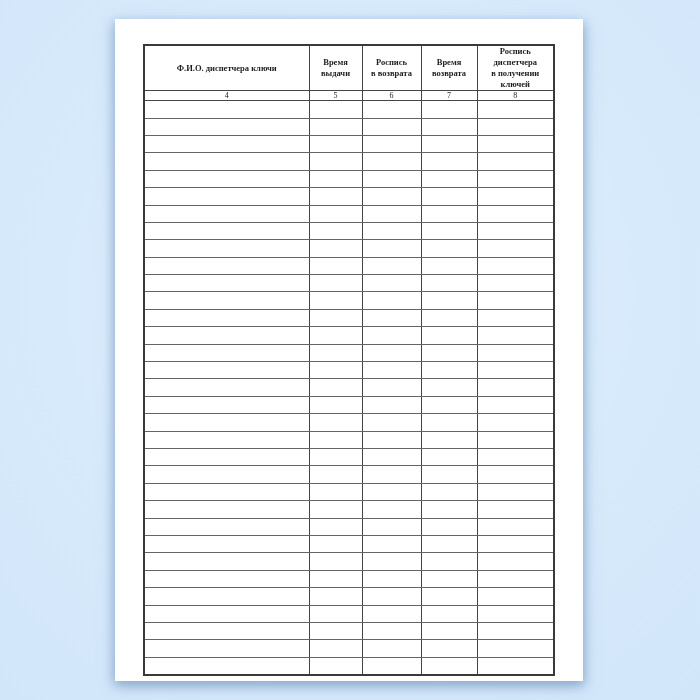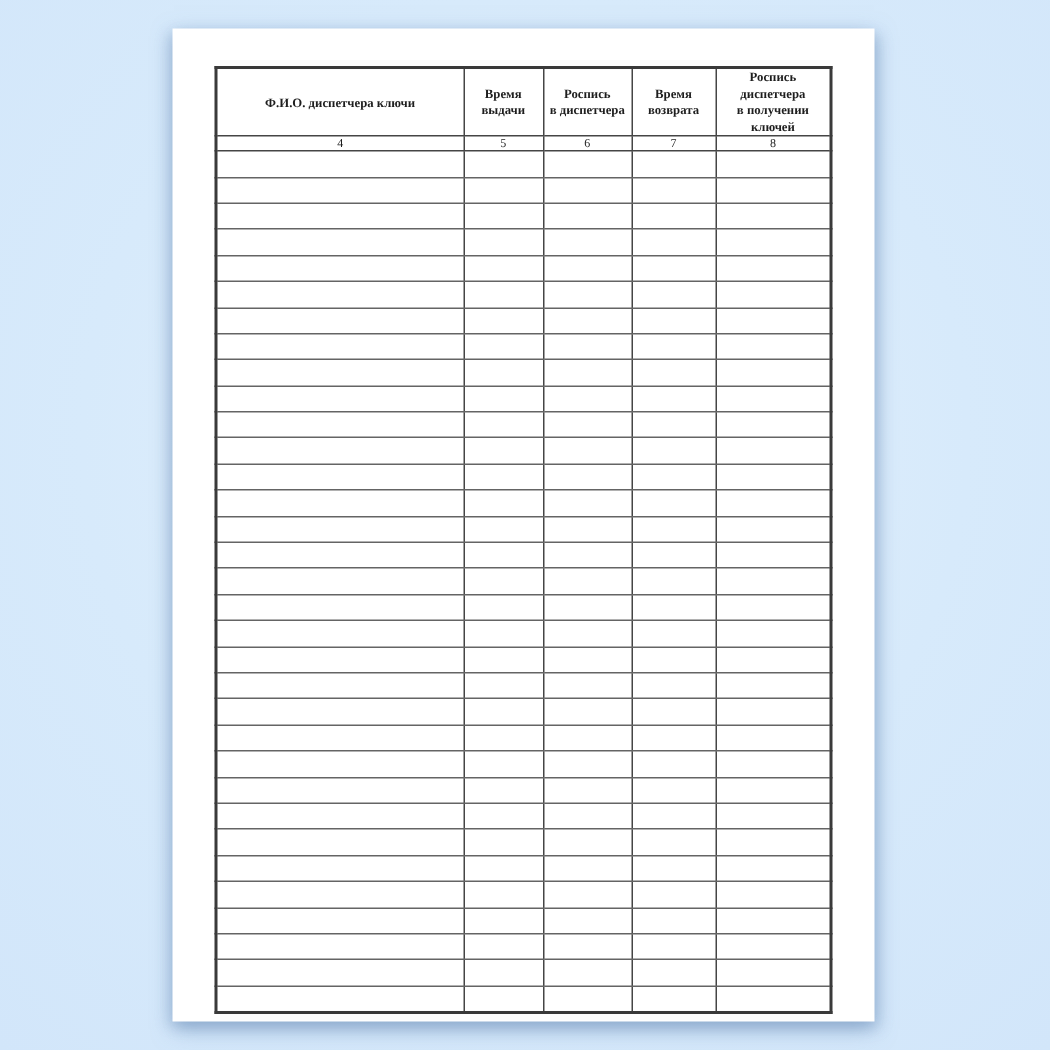--- a/index.html
+++ b/index.html
@@ -74,21 +74,21 @@
           <col style="width: 59px;">
           <col style="width: 56px;">
           <col style="width: 77px;">
         </colgroup>
       <thead>
         <tr class="header-row">
             <th>Ф.И.О. диспетчера ключи</th>
             <th>Время
 выдачи</th>
             <th>Роспись
-в диспетчера</th>
+в возврата</th>
             <th>Время
 возврата</th>
             <th>Роспись диспетчера
 в получении ключей</th>
           </tr>
         <tr class="number-row">
             <td>4</td>
             <td>5</td>
             <td>6</td>
             <td>7</td>

